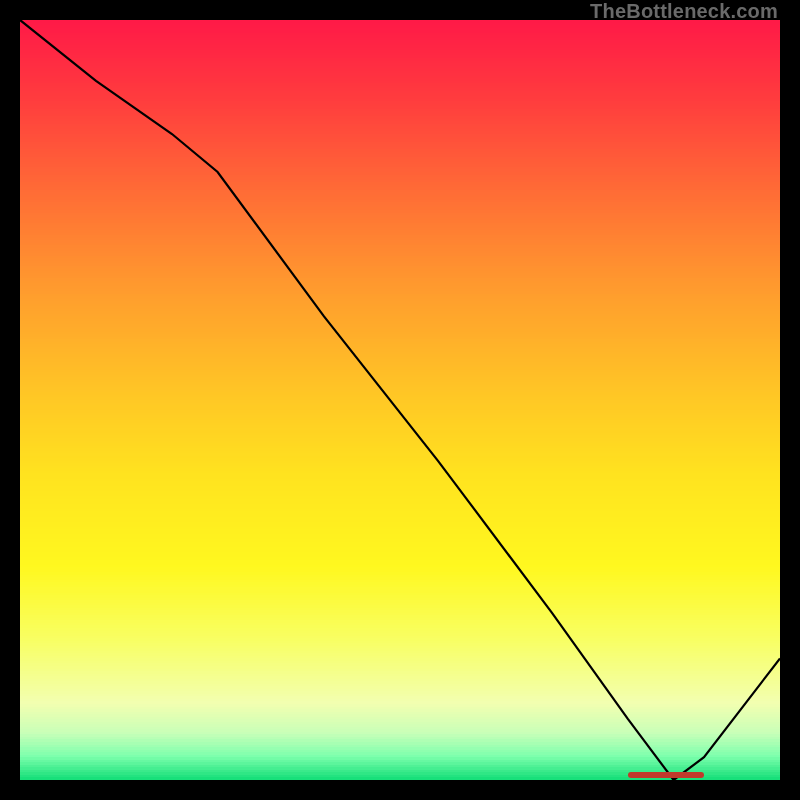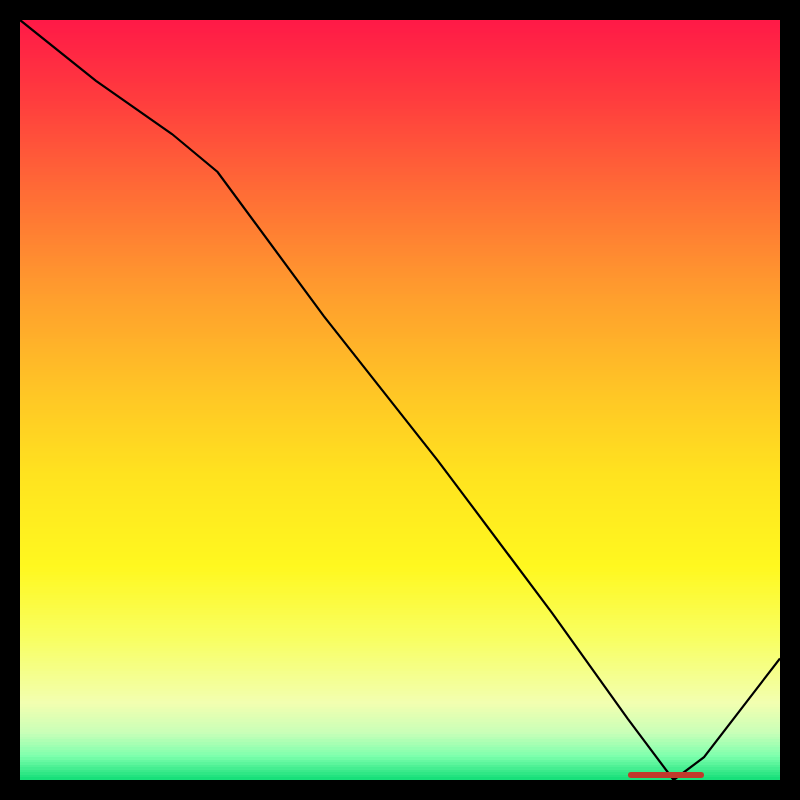--- a/index.html
+++ b/index.html
@@ -52,20 +52,21 @@
     left: 0;
     top: 0;
     width: 760px;
     height: 760px;
   }
 </style>
 </head>
 <body>
 <div class="frame">
 
+  <div class="attribution">TheBottleneck.com</div>
 
   <div class="plot">
 
     <div id="gradient-bg">
         <div class="band" style="top:0px;height:3.533333333333333px;background:rgb(255,26,71)"></div>
         <div class="band" style="top:2.533333333333333px;height:3.533333333333333px;background:rgb(255,27,71)"></div>
         <div class="band" style="top:5.066666666666666px;height:3.533333333333333px;background:rgb(255,28,70)"></div>
         <div class="band" style="top:7.6px;height:3.533333333333333px;background:rgb(255,29,70)"></div>
         <div class="band" style="top:10.133333333333333px;height:3.533333333333333px;background:rgb(255,30,70)"></div>
         <div class="band" style="top:12.666666666666666px;height:3.533333333333333px;background:rgb(255,32,69)"></div>

